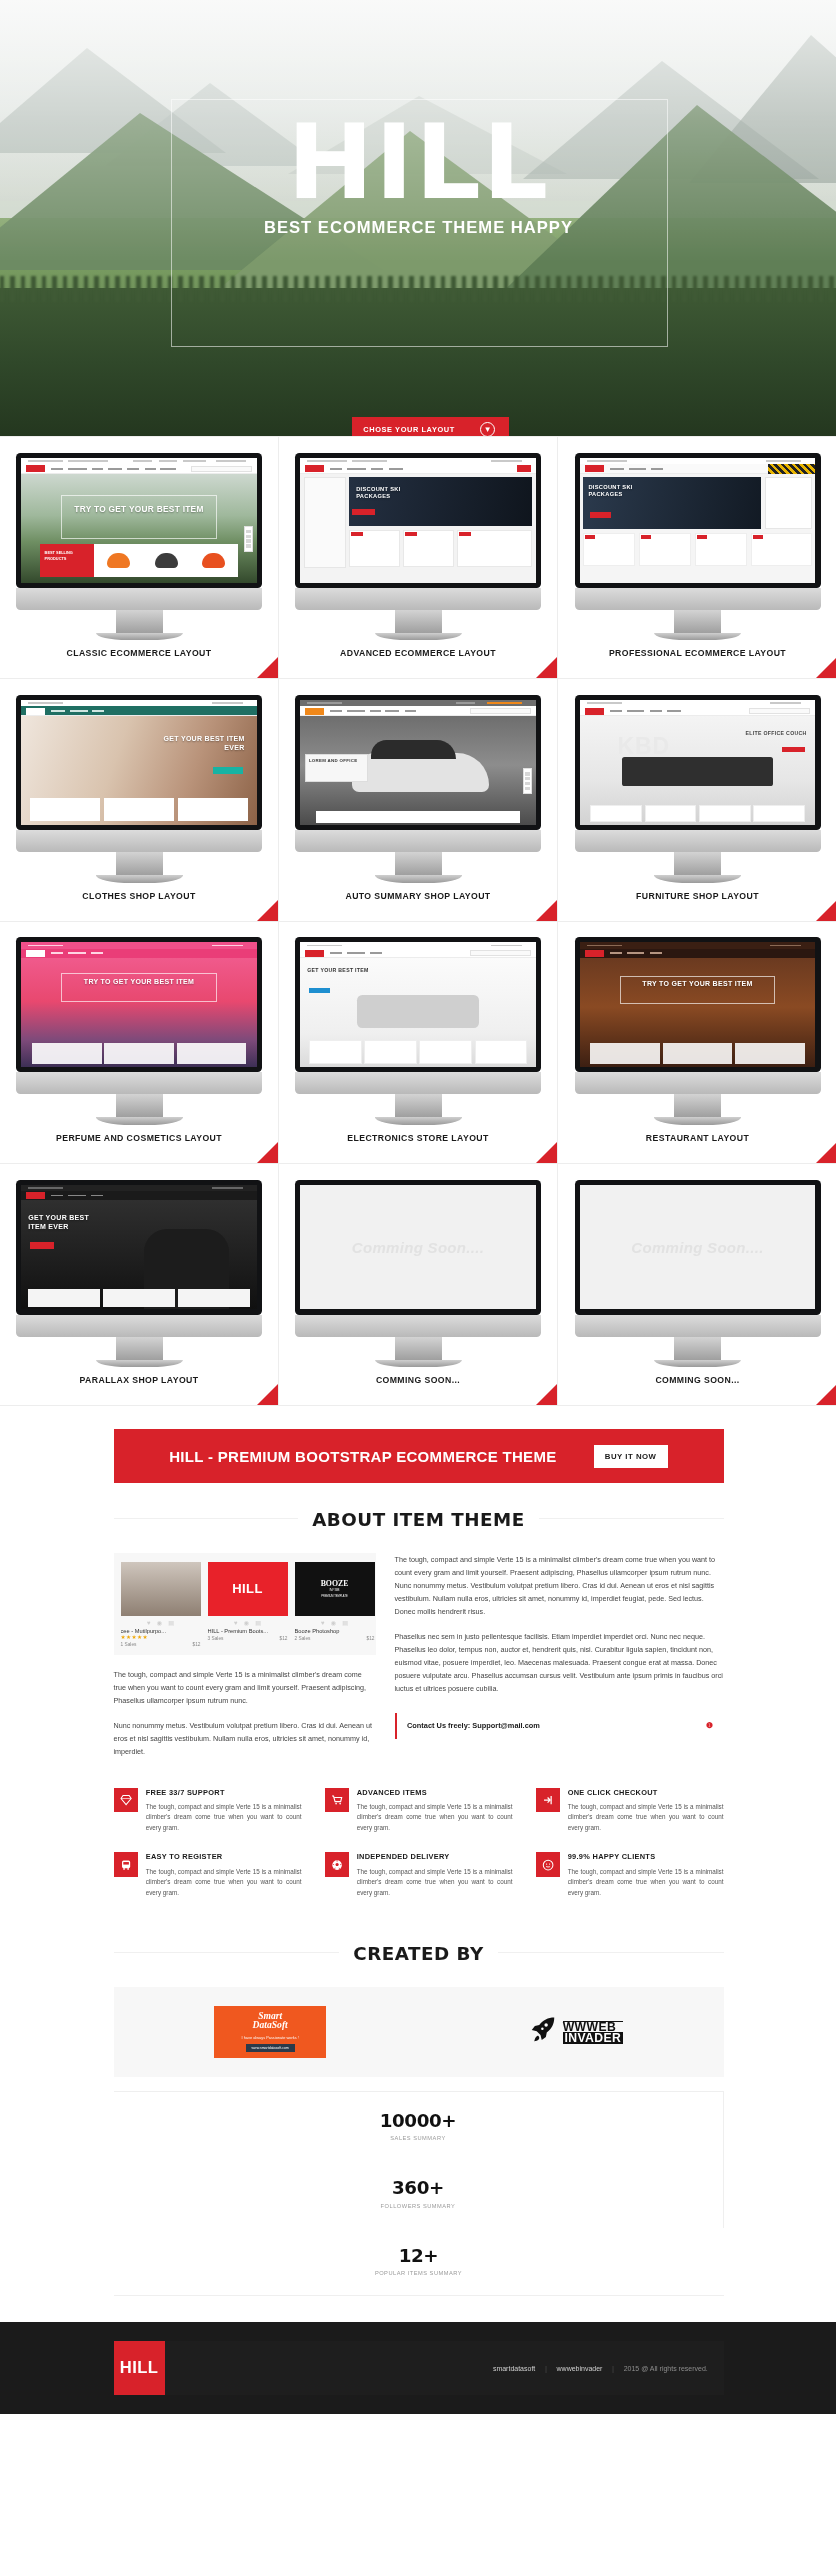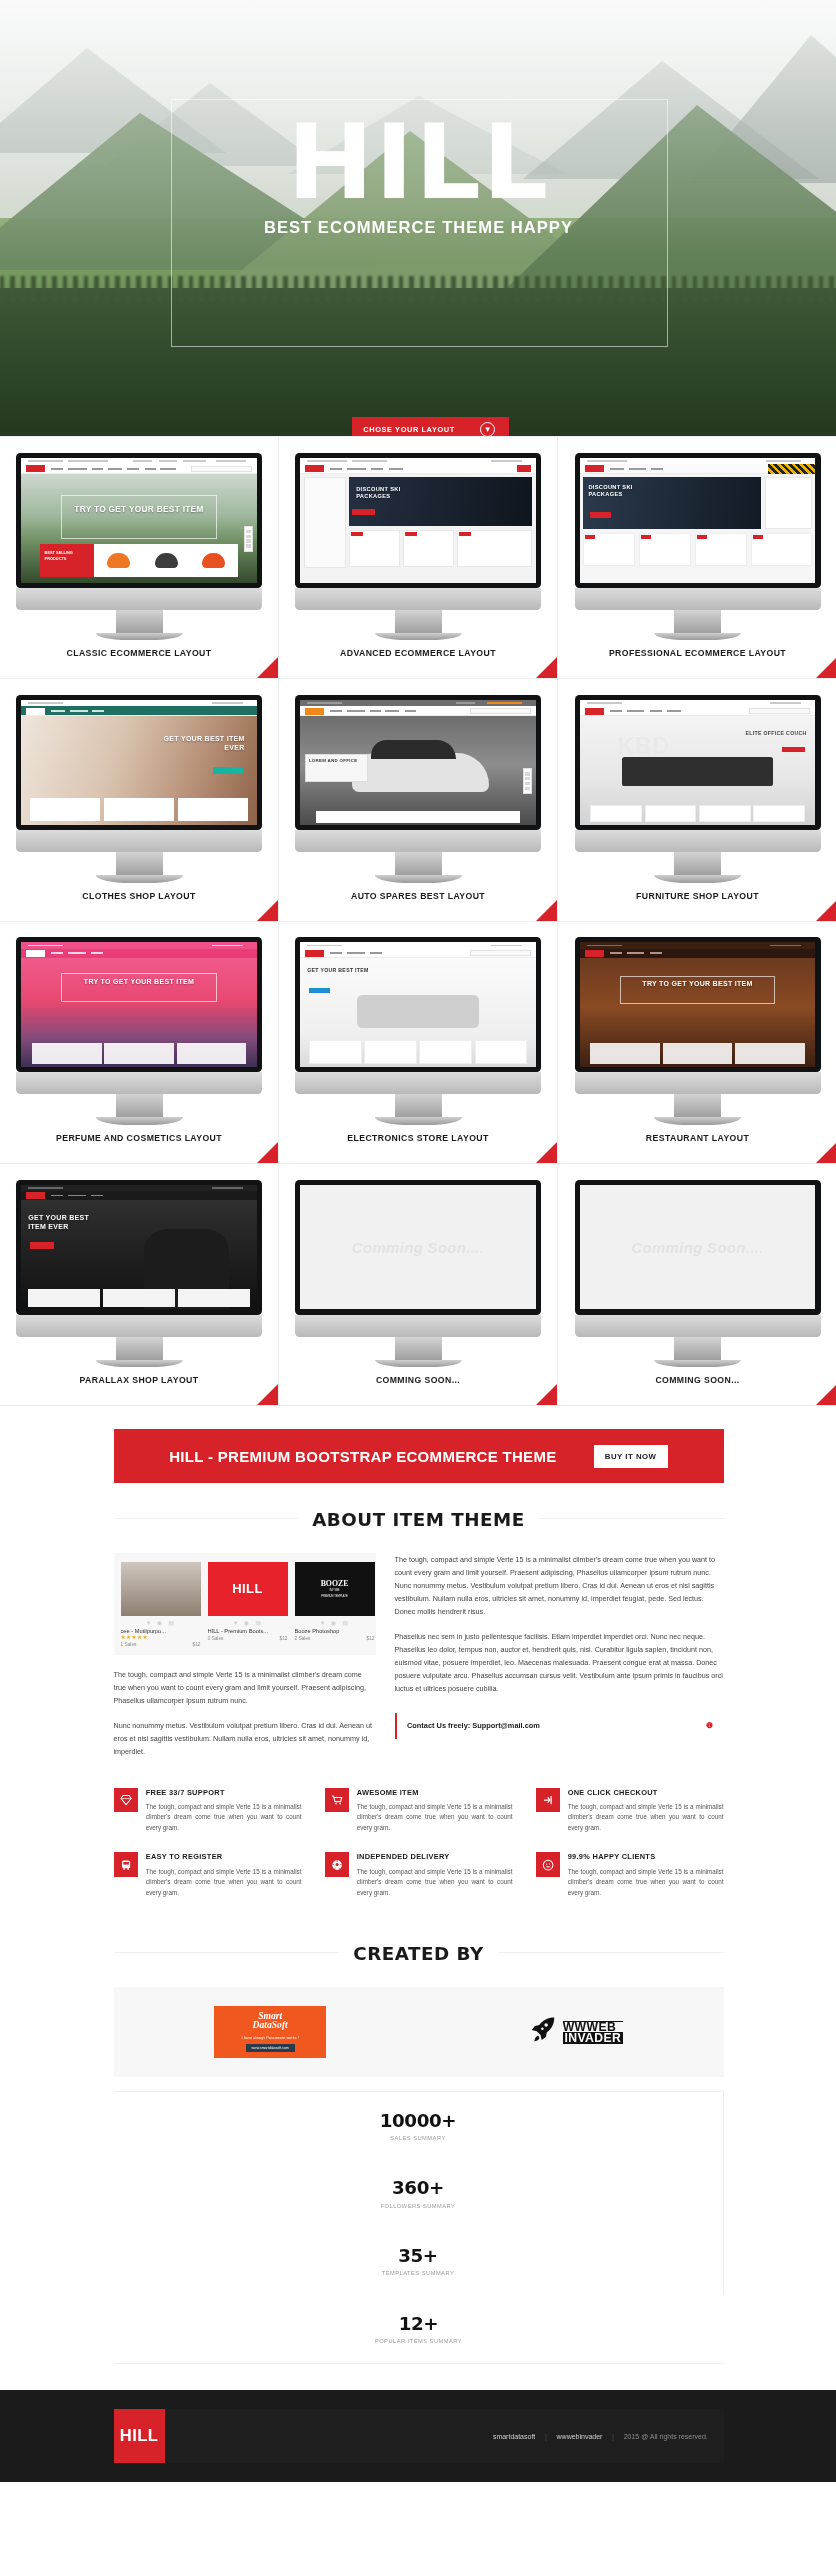--- a/index.html
+++ b/index.html
@@ -672,21 +672,21 @@
                   <span></span>
                 </div>
             <div class="s-strip" style="bottom:1.7px;left:15.7px;right:15.7px;height:12.2px;background:#fff"></div>
           </div>
         </div>
           </div>
         <div class="imac-chin"></div>
           <div class="imac-neck"></div>
           <div class="imac-foot"></div>
       </div>
-      <div class="cell-label">AUTO SPARES BEST LAYOUT</div>
+      <div class="cell-label">AUTO SUMMARY SHOP LAYOUT</div>
       <div class="corner">
           <span class="corner-plus">+</span>
         </div>
     </div>
 
     <div class="cell">
       <div class="imac">
         <div class="imac-bezel">
             <div class="imac-screen">
           <div class="s-topbar">
@@ -1016,21 +1016,21 @@
       </div>
       <div class="feat">
         <div class="feat-ico">
           <svg width="12.2" height="12.2" viewBox="0 0 24 24" fill="#fff">
               <path d="M2 4h3l3 11h11l2-8H7" fill="none" stroke="#fff" stroke-width="2.2"></path>
               <circle cx="10" cy="19" r="1.6"></circle>
               <circle cx="18" cy="19" r="1.6"></circle>
             </svg>
         </div>
         <div class="feat-body">
-          <div class="feat-title">AWESOME ITEM</div>
+          <div class="feat-title">ADVANCED ITEMS</div>
           <div class="feat-text">The tough, compact and simple Verte 15 is a minimalist climber's dream come true when you want to count every gram.</div>
         </div>
       </div>
       <div class="feat">
         <div class="feat-ico">
           <svg width="12.2" height="12.2" viewBox="0 0 24 24">
               <path d="M4 12h11M11 7l5 5-5 5" fill="none" stroke="#fff" stroke-width="2.4"></path>
               <path d="M18 4v16" stroke="#fff" stroke-width="2.4"></path>
             </svg>
         </div>
@@ -1116,24 +1116,20 @@
   <div class="counters">
     <div class="counter">
       <div class="num">10000+</div>
       <div class="cap">SALES SUMMARY</div>
     </div>
     <div class="counter">
       <div class="num">360+</div>
       <div class="cap">FOLLOWERS SUMMARY</div>
     </div>
     <div class="counter">
-      <div class="num">35+</div>
-      <div class="cap">TEMPLATES SUMMARY</div>
-    </div>
-    <div class="counter">
       <div class="num">12+</div>
       <div class="cap">POPULAR ITEMS SUMMARY</div>
     </div>
   </div>
 </div>
 
 <div class="footer">
   <div class="footer-inner">
     <div class="footer-logo">HILL</div>
     <div class="footer-links">

